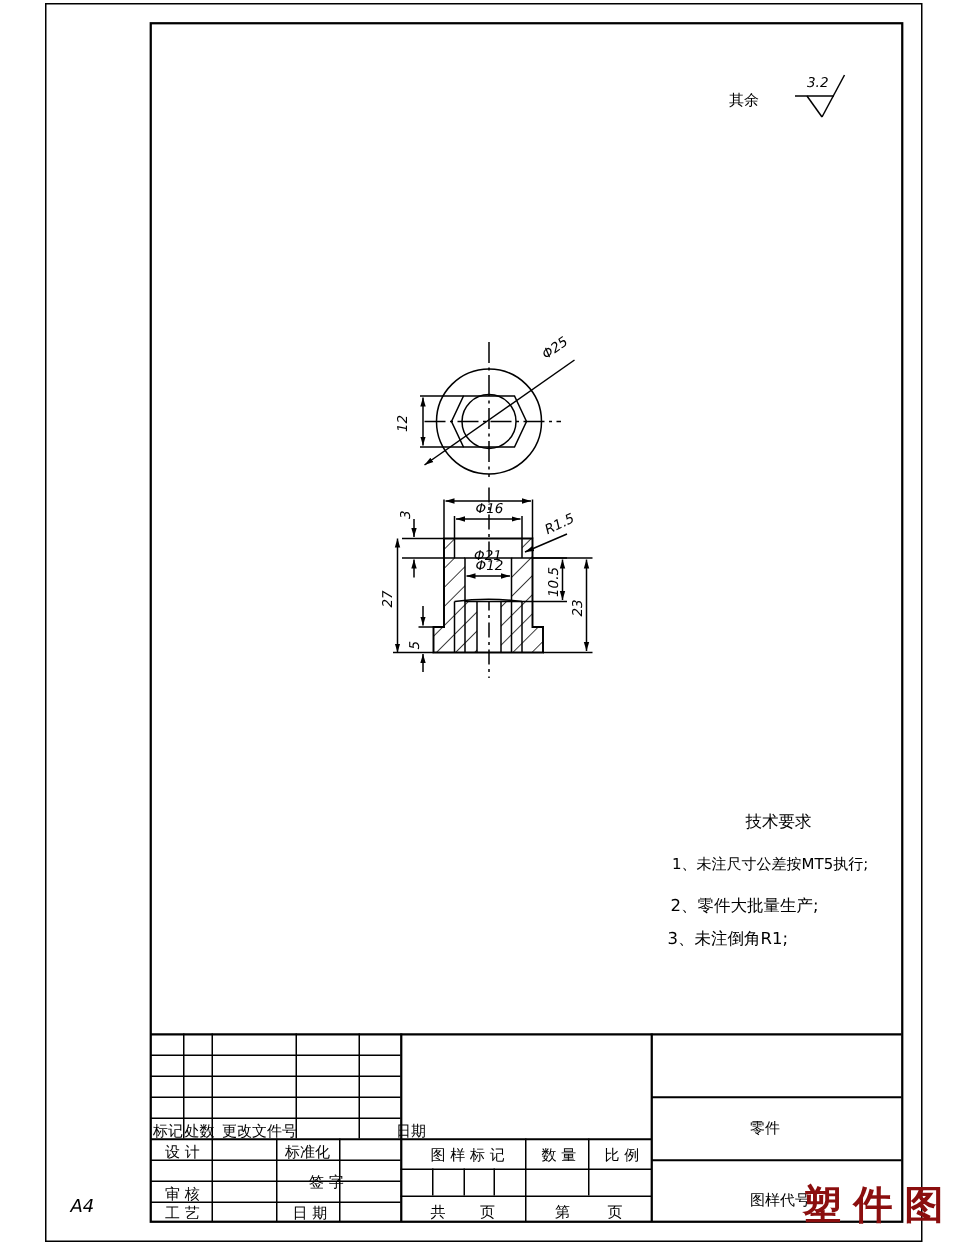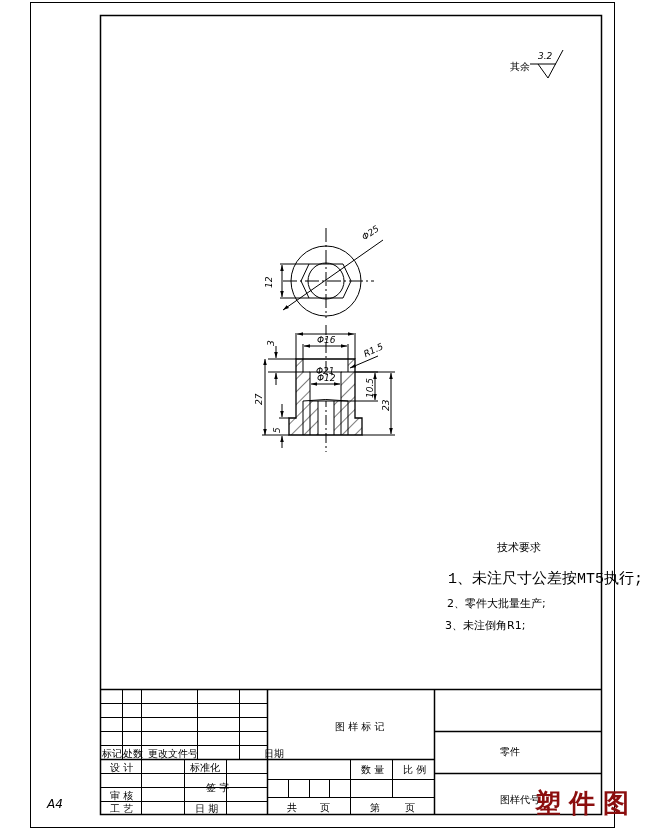--- a/index.html
+++ b/index.html
@@ -136,54 +136,54 @@
     <line x1="329.5" y1="779" x2="329.5" y2="797" stroke-width="1"></line>
     <line x1="350.5" y1="759" x2="350.5" y2="814" stroke-width="1"></line>
     <line x1="392.5" y1="759" x2="392.5" y2="797" stroke-width="1"></line>
     <line x1="434.5" y1="689" x2="434.5" y2="814" stroke-width="1.5"></line>
 
     <line x1="434" y1="731.5" x2="601" y2="731.5" stroke-width="1.3"></line>
     <line x1="434" y1="773.5" x2="601" y2="773.5" stroke-width="1.3"></line>
   </g>
 </svg>
 
-<div class="abs" style="left:510px;top:60px;font-size:10px;">其余</div>
+<div class="abs" style="left:486px;top:60px;font-size:10px;">其余</div>
 <div class="abs" style="left:538px;top:51px;font-size:9px;font-style:italic;">3.2</div>
 
 <div class="abs dim" style="left:360px;top:234px;transform:rotate(-35deg);transform-origin:left top;">Φ25</div>
 <div class="abs dim" style="left:264px;top:288px;transform:rotate(-90deg);transform-origin:left top;">12</div>
 
 <div class="abs dim" style="left:316px;top:322px;margin-top:44px;">Φ21</div>
 <div class="abs dim" style="left:317px;top:335px;">Φ16</div>
 <div class="abs dim" style="left:317px;top:373px;">Φ12</div>
 <div class="abs dim" style="left:362px;top:350px;transform:rotate(-25deg);transform-origin:left top;">R1.5</div>
 <div class="abs dim" style="left:266px;top:346px;transform:rotate(-90deg);transform-origin:left top;">3</div>
 <div class="abs dim" style="left:254px;top:405px;transform:rotate(-90deg);transform-origin:left top;">27</div>
 <div class="abs dim" style="left:272px;top:433px;transform:rotate(-90deg);transform-origin:left top;">5</div>
 <div class="abs dim" style="left:365px;top:398px;transform:rotate(-90deg);transform-origin:left top;">10.5</div>
 <div class="abs dim" style="left:381px;top:411px;transform:rotate(-90deg);transform-origin:left top;">23</div>
 
 <div class="abs" style="left:497px;top:540px;font-size:11px;">技术要求</div>
-<div class="abs" style="left:448px;top:569px;font-size:15px;font-family:Liberation Mono, monospace;">1、未注尺寸公差按MT5执行;</div>
+<div class="abs" style="left:448px;top:569px;font-size:10px;">1、未注尺寸公差按MT5执行;</div>
 <div class="abs" style="left:447px;top:596px;font-size:11px;">2、零件大批量生产;</div>
 <div class="abs" style="left:445px;top:618px;font-size:11px;">3、未注倒角R1;</div>
 
 <div class="abs tb-text" style="left:102px;top:747px;">标记</div>
 <div class="abs tb-text" style="left:123px;top:747px;">处数</div>
 <div class="abs tb-text" style="left:148px;top:747px;">更改文件号</div>
 <div class="abs tb-text" style="left:206px;top:781px;">签 字</div>
 <div class="abs tb-text" style="left:248px;top:747px;margin-left:16px;">日期</div>
 
 <div class="abs tb-text" style="left:110px;top:761px;">设 计</div>
 <div class="abs tb-text" style="left:190px;top:761px;">标准化</div>
 <div class="abs tb-text" style="left:110px;top:789px;">审 核</div>
 <div class="abs tb-text" style="left:110px;top:802px;">工 艺</div>
 <div class="abs tb-text" style="left:195px;top:802px;">日 期</div>
 
-<div class="abs tb-text" style="left:287px;top:720px;margin-left:48px;">图 样 标 记</div>
+<div class="abs tb-text" style="left:287px;top:763px;">图 样 标 记</div>
 <div class="abs tb-text" style="left:361px;top:763px;">数 量</div>
 <div class="abs tb-text" style="left:403px;top:763px;">比 例</div>
 <div class="abs tb-text" style="left:287px;top:801px;">共</div>
 <div class="abs tb-text" style="left:320px;top:801px;">页</div>
 <div class="abs tb-text" style="left:370px;top:801px;">第</div>
 <div class="abs tb-text" style="left:405px;top:801px;">页</div>
 
 <div class="abs tb-text" style="left:500px;top:745px;">零件</div>
 <div class="abs tb-text" style="left:500px;top:793px;">图样代号</div>
 

